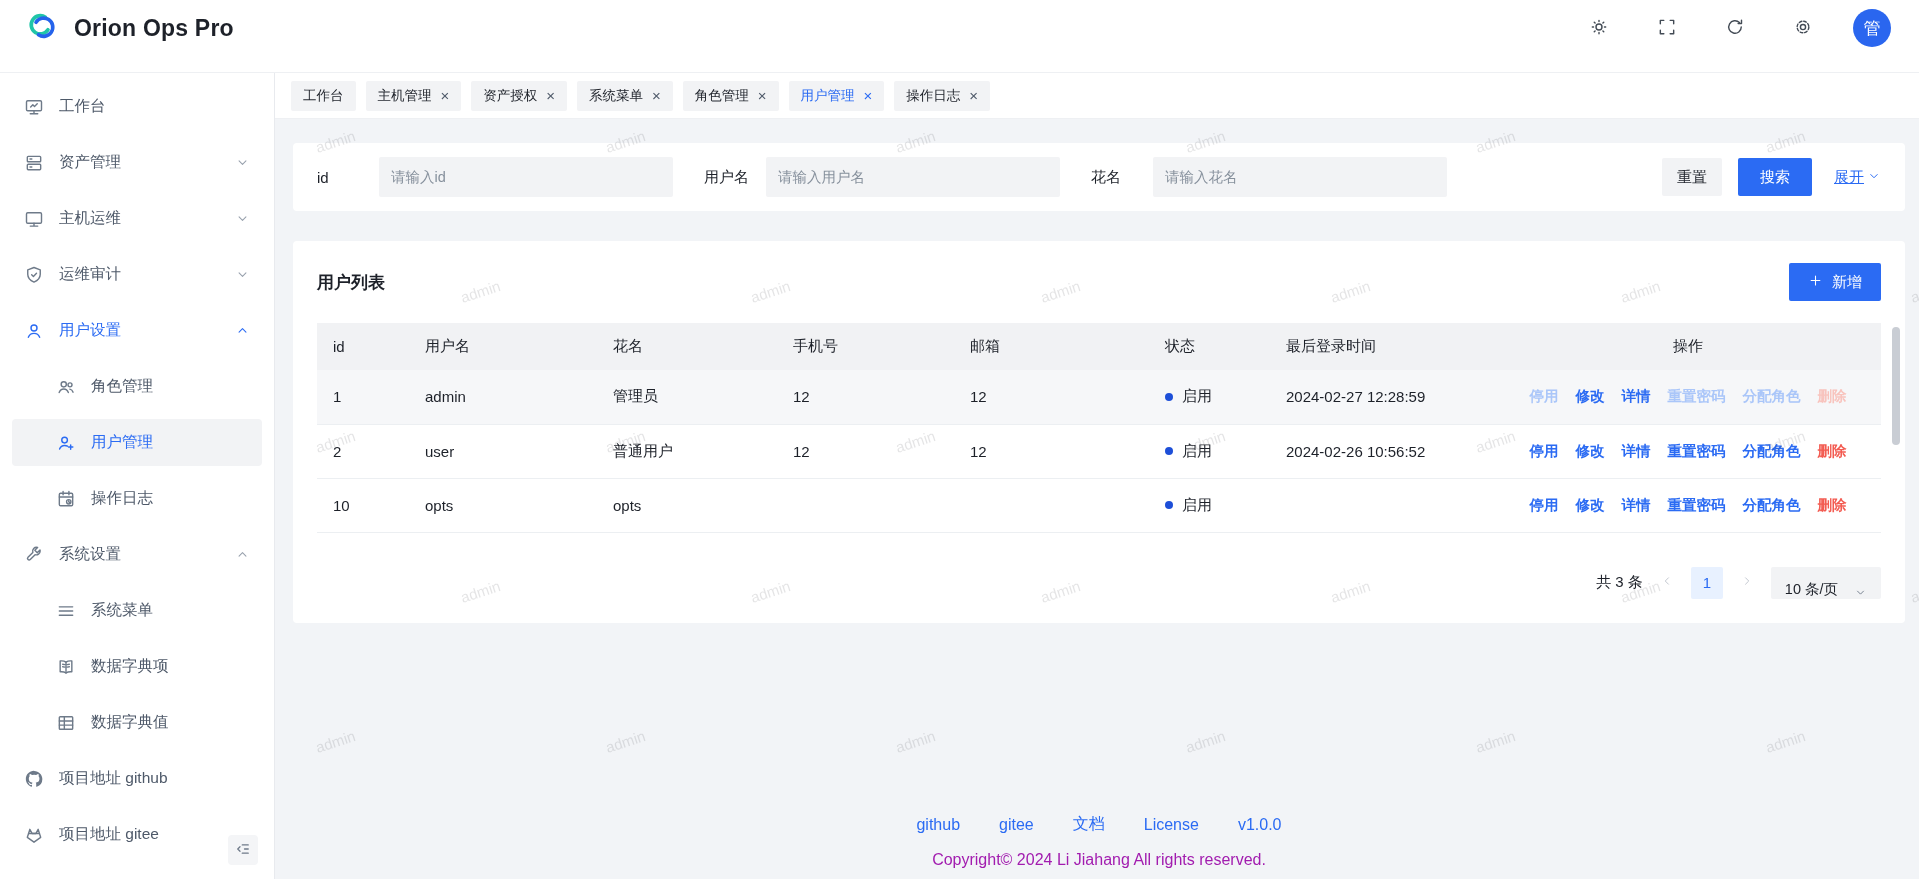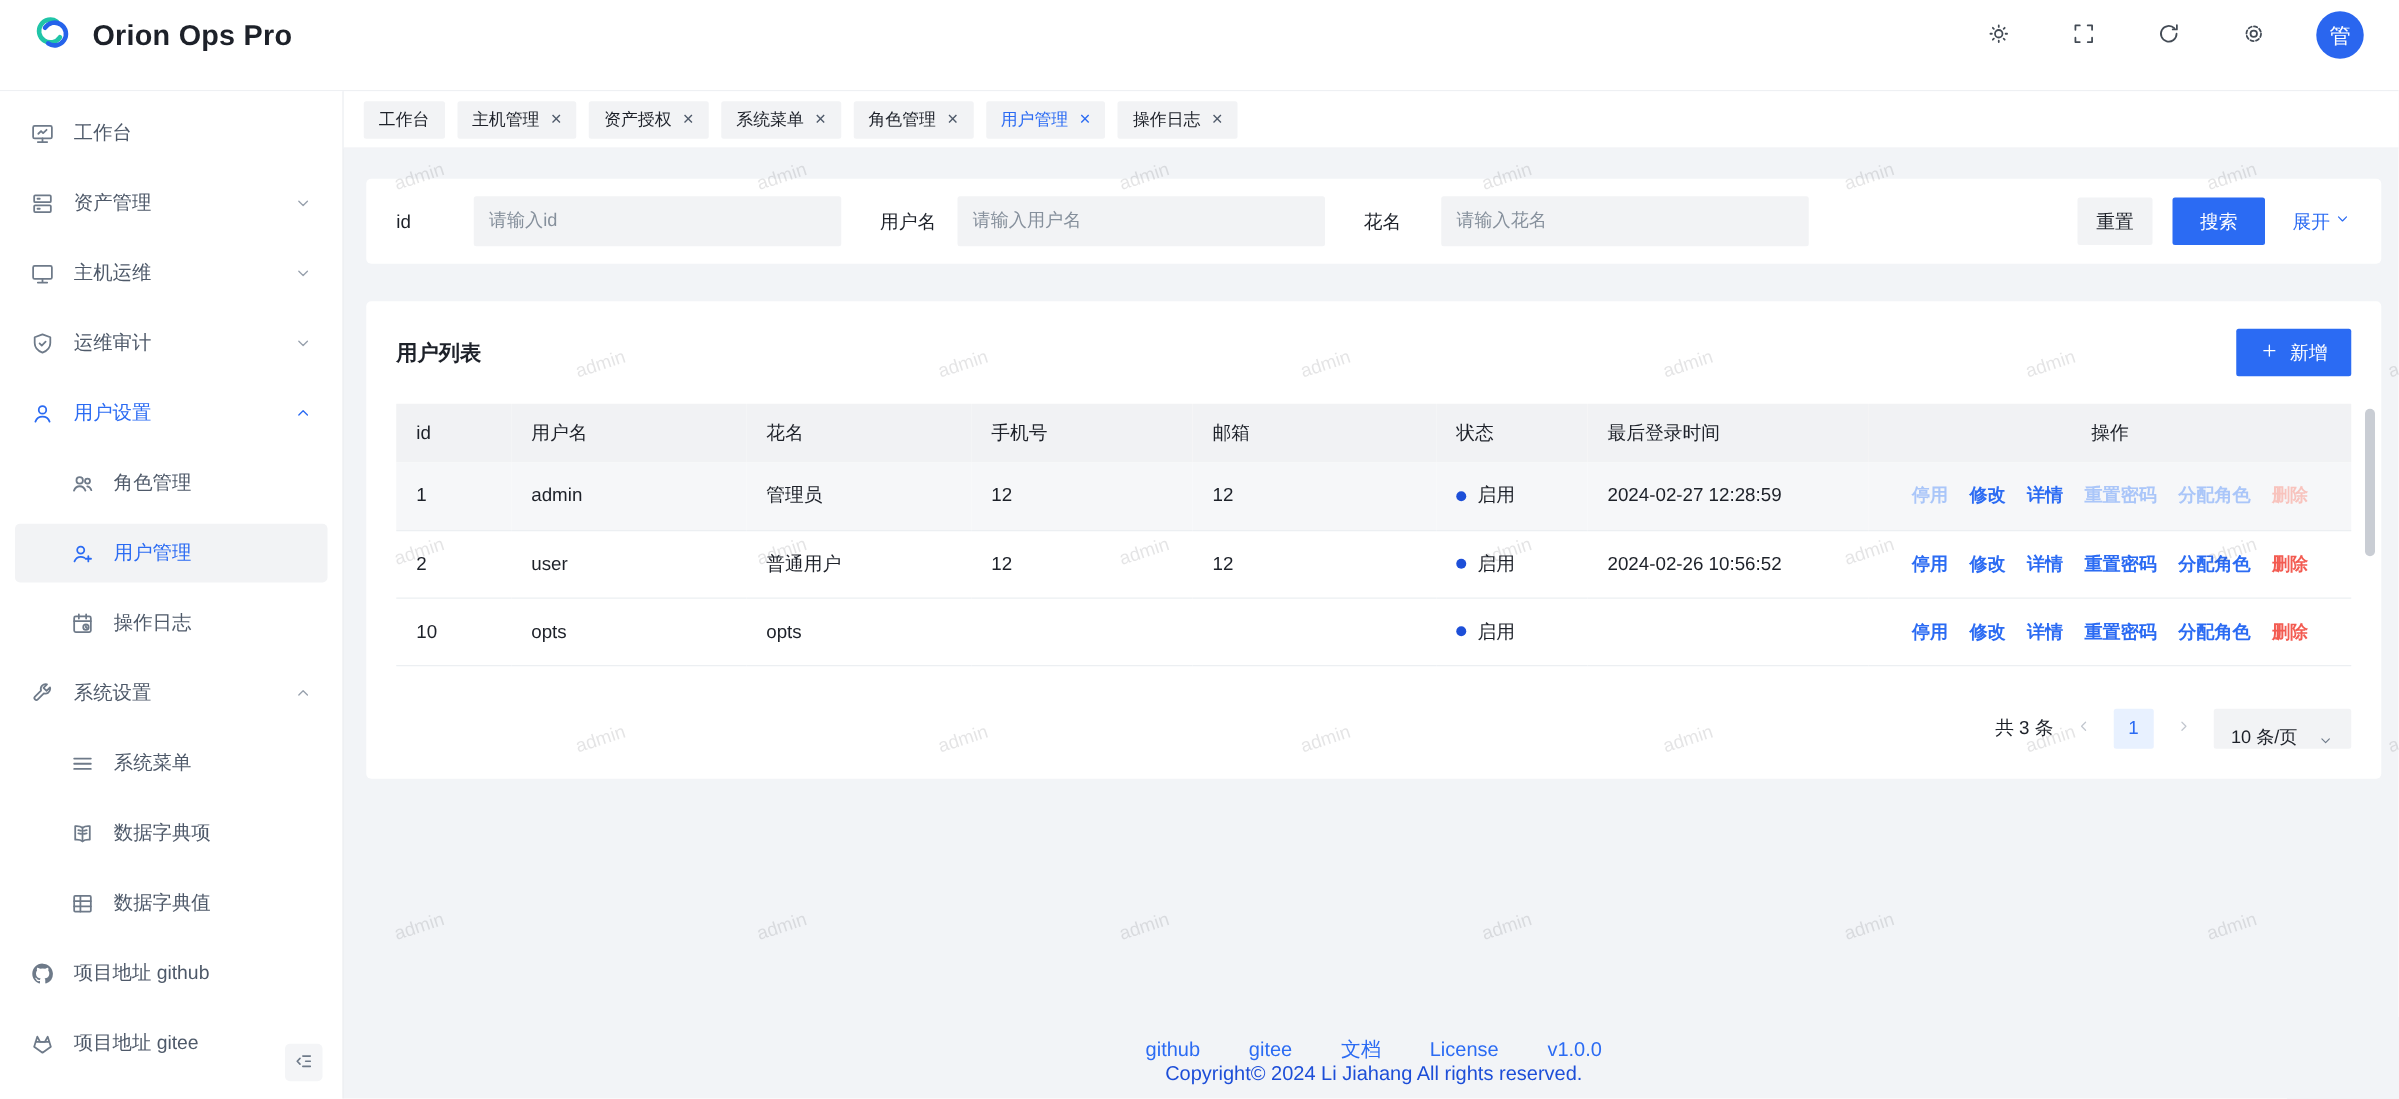--- a/index.html
+++ b/index.html
@@ -50,21 +50,21 @@
   .search-card{padding:14px 24px;display:flex;align-items:center;}
   .fields{display:flex;align-items:center;gap:31px;}
   .field{display:flex;align-items:center;}
   .field label{width:62px;flex:0 0 62px;font-size:15px;color:var(--text1);white-space:nowrap;}
   .field input{width:294px;height:40px;background:var(--fill1);border:none;border-radius:2px;padding:0 12px;font-size:14.5px;color:var(--text1);outline:none;}
   .field input::placeholder{color:var(--text3);}
   .search-actions{margin-left:auto;display:flex;align-items:center;gap:16px;}
   .btn{height:38px;border:none;border-radius:2px;font-size:15px;cursor:pointer;display:flex;align-items:center;justify-content:center;}
   .btn-gray{background:var(--fill1);color:var(--text1);padding:0 15px;}
   .btn-primary{background:var(--primary);color:#fff;padding:0 22px;}
-  .expand-link{display:flex;align-items:center;gap:3px;color:var(--primary);font-size:15px;cursor:pointer;margin-left:6px;}
+  .expand-link{display:flex;align-items:center;gap:3px;color:var(--primary);font-size:15px;cursor:pointer;margin-left:6px;text-decoration:underline;}
   
   .table-card{margin-top:30px;padding:22px 24px 24px;position:relative;}
   .table-head{display:flex;align-items:center;justify-content:space-between;}
   .table-title{font-size:17px;font-weight:700;color:var(--text1);}
   .btn-add{gap:9px;padding:0 19px;}
   table{width:100%;border-collapse:collapse;table-layout:fixed;margin-top:22px;}
   thead th{background:#f1f2f4;height:47px;font-size:15px;font-weight:500;color:var(--text1);text-align:left;padding:0 16px;}
   thead th.center{text-align:center;}
   tbody td{height:54px;font-size:15px;color:var(--text1);padding:0 16px;border-bottom:1px solid #eceff2;background:#fff;}
   tbody tr.highlighted td{background:#f6f7f9;}
@@ -79,21 +79,21 @@
   
   .pager{display:flex;align-items:center;justify-content:flex-end;gap:17px;margin-top:34px;font-size:15px;color:var(--text1);}
   .pg-arrow{color:#c2c7cf;display:flex;cursor:pointer;}
   .pg-num{width:32px;height:32px;background:#e8f1ff;color:var(--primary);border-radius:2px;display:flex;align-items:center;justify-content:center;cursor:pointer;}
   .pg-size{height:32px;background:var(--fill1);border-radius:2px;display:flex;align-items:flex-end;gap:16px;padding:0 14px;font-size:14.5px;color:var(--text1);cursor:pointer;}
   .pg-size .chev2{color:#6e7a89;display:flex;}
   
   .footer{margin-top:auto;text-align:center;padding-bottom:10px;}
   .footer-links{display:flex;justify-content:center;align-items:center;gap:39px;font-size:16px;}
   .footer-links a{color:var(--primary);text-decoration:none;cursor:pointer;}
-  .copyright{color:#1d4ed8;font-size:16px;}
+  .copyright{margin-top:16px;color:#a21caf;font-size:16px;}
   
   .wm-layer{position:absolute;inset:0;pointer-events:none;z-index:5;overflow:hidden;}
   .wm{position:absolute;font-size:15px;color:rgba(29,33,41,0.12);transform:rotate(-18deg);white-space:nowrap;}
 </style>
 </head>
 <body>
 
 <div class="app">
   <header class="header">
     <div class="logo">

